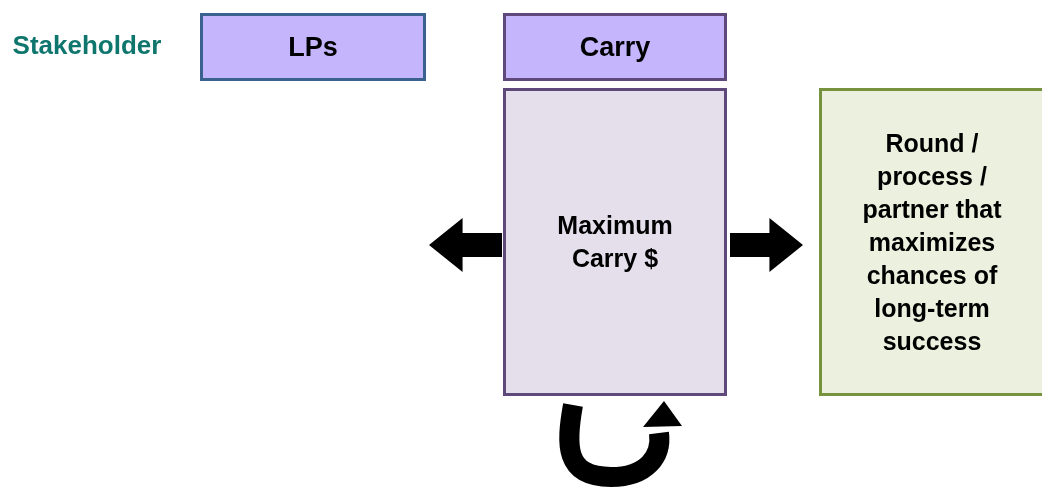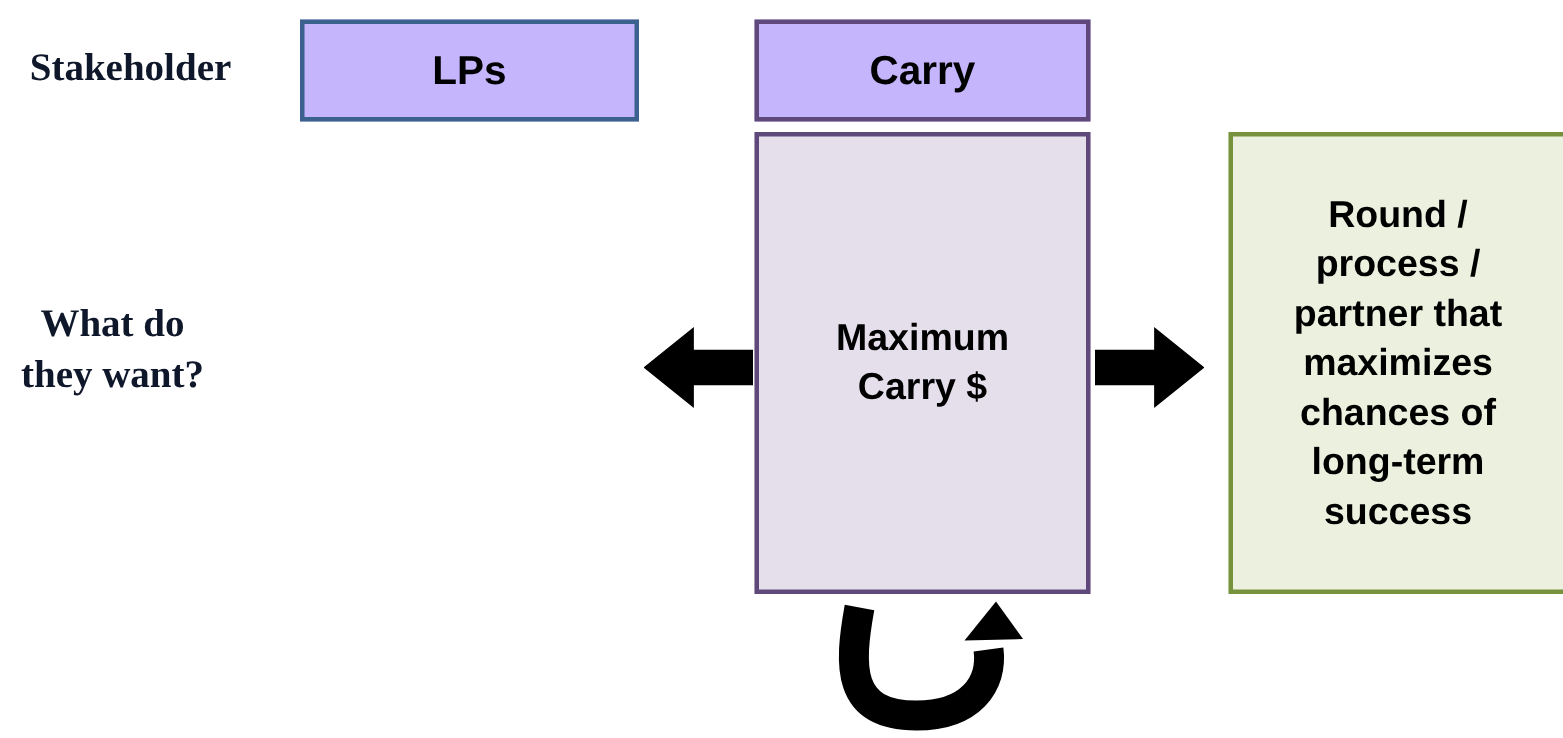--- a/index.html
+++ b/index.html
@@ -14,22 +14,21 @@
     width: 1042px;
     height: 492px;
     background: #ffffff;
     overflow: hidden;
   }
   .row-label {
     position: absolute;
     text-align: center;
     font-size: 26px;
     line-height: 34px;
-    color: #0f172a;
-    font-family: Liberation Serif, serif;
+    color: #0f766e;
   }
   .row-label.stakeholder { left: 12px; width: 150px; top: 30px; line-height: 30px; }
   .row-label.want { left: 0px; width: 150px; top: 199px; }
 
   .header-box {
     position: absolute;
     top: 13px;
     height: 68px;
     background: #c4b5fd;
     border: 3px solid;
@@ -87,21 +86,20 @@
     width: 150px;
     height: 93px;
   }
 </style>
 </head>
 <body>
 
 <div class="canvas">
 
   <div class="row-label stakeholder">Stakeholder</div>
-  <div class="row-label want">What do they want?</div>
 
   <div class="header-box col-lps">
     <span>LPs</span>
   </div>
 
   <div class="header-box col-fund">
     <span>Carry</span>
   </div>
   <div class="body-box col-fund">
     <span>Maximum Carry $</span>

